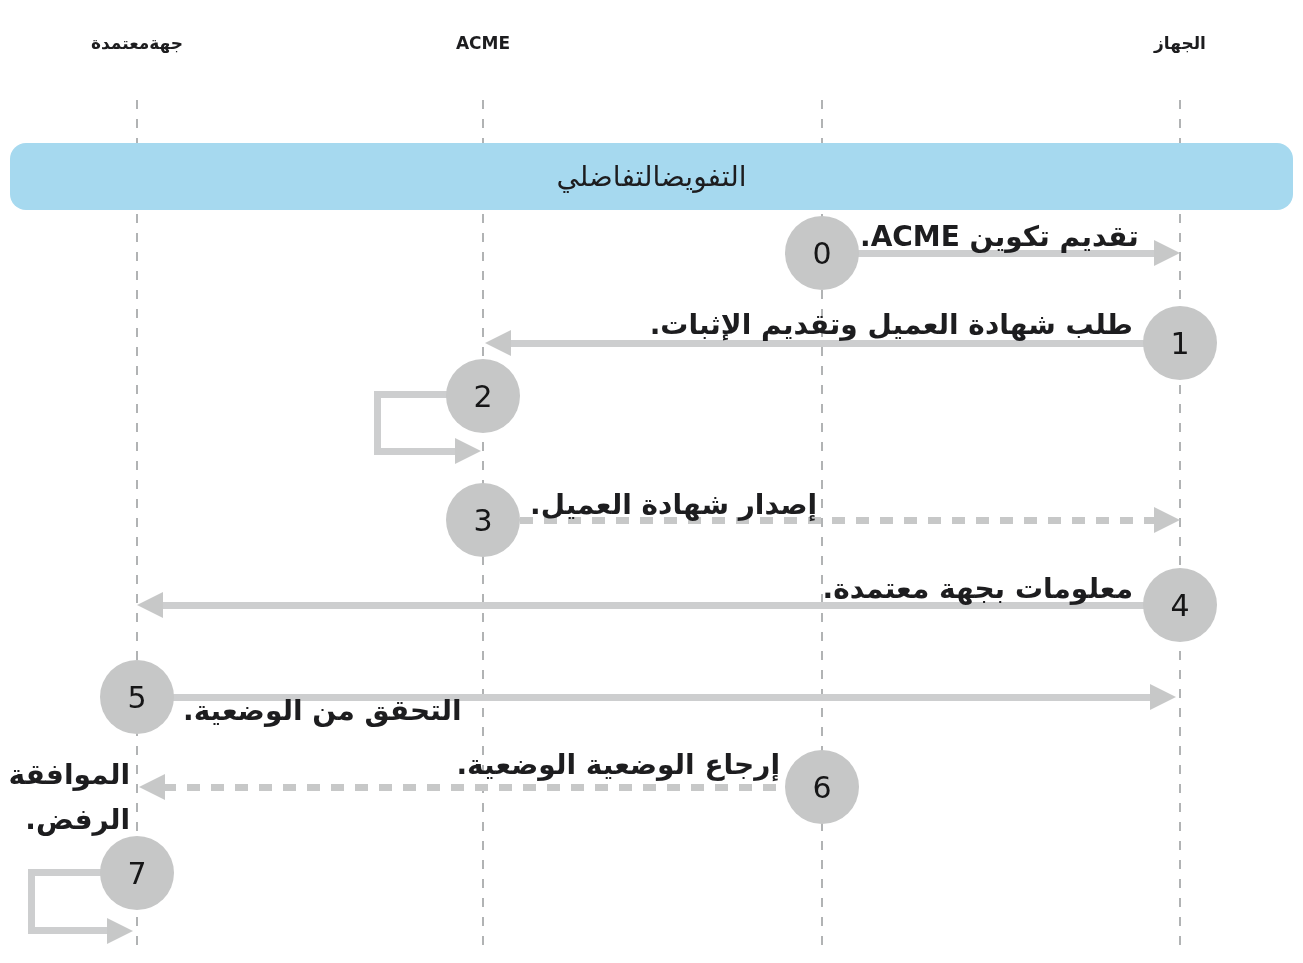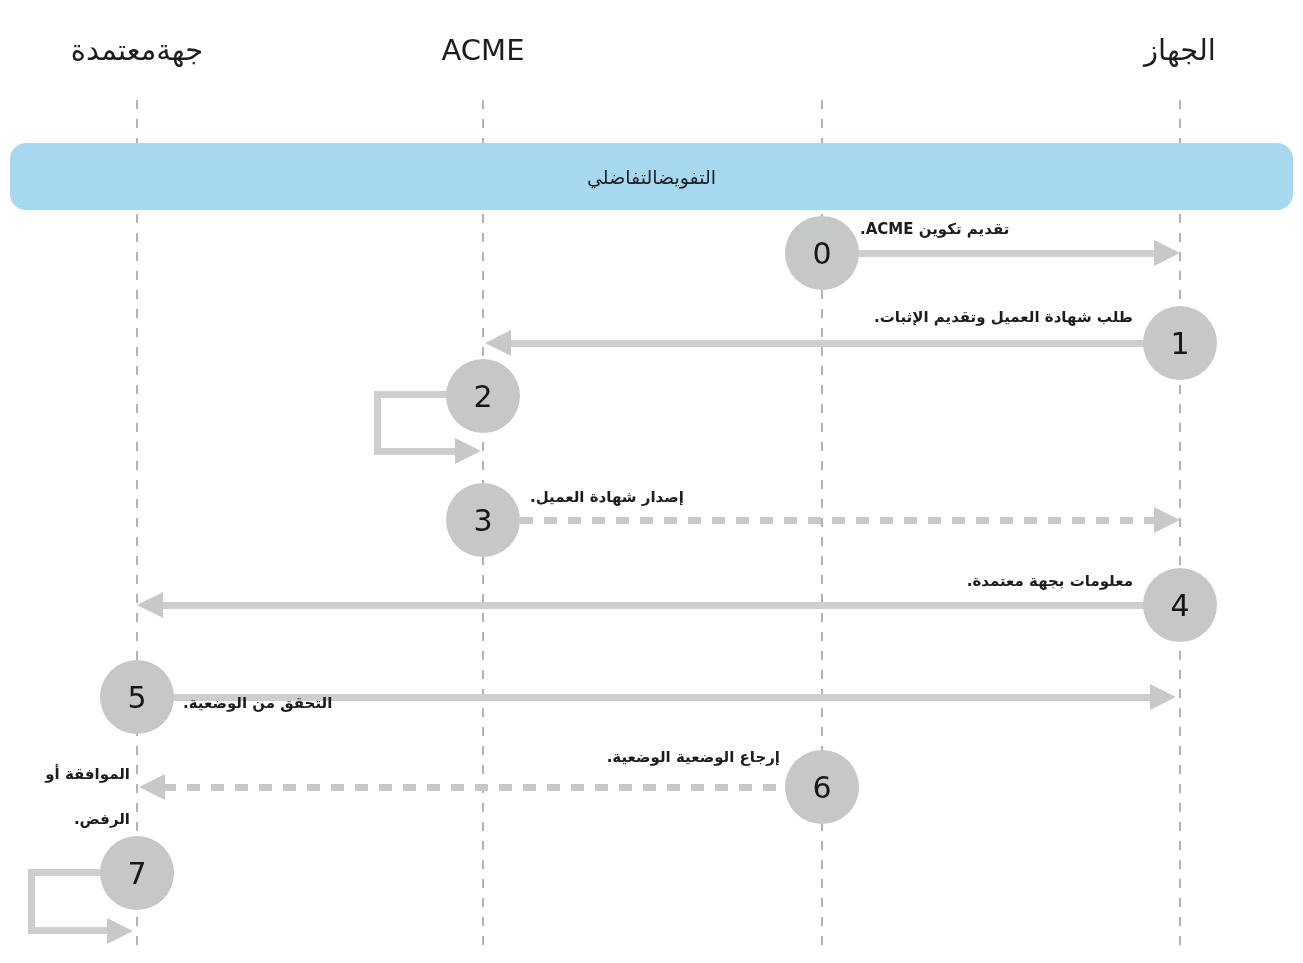--- a/index.html
+++ b/index.html
@@ -4,47 +4,47 @@
 <style>
   html,body{margin:0;padding:0;background:#ffffff;}
   body{font-family:"DejaVu Sans","Liberation Sans",sans-serif;color:#1d1d1f;}
   .canvas{position:relative;width:1303px;height:963px;background:#ffffff;overflow:hidden;}
 
   
   .lifeline{position:absolute;top:100px;height:850px;width:2px;z-index:1;
     background:repeating-linear-gradient(to bottom,#b1b3b4 0 9px,transparent 9px 19px);}
 
   
-  .actor{position:absolute;top:33px;transform:translateX(-50%);font-size:29px;font-weight:400;
+  .actor{position:absolute;top:33px;transform:translateX(-50%);font-size:17px;font-weight:700;
     white-space:nowrap;z-index:4;}
 
   
   .banner{position:absolute;left:10px;top:143px;width:1283px;height:67px;border-radius:16px;
     background:#a6d9ef;display:flex;align-items:center;justify-content:center;z-index:3;}
-  .banner .banner-text{font-size:19px;font-weight:500;color:#1d1d1f;}
+  .banner .banner-text{font-size:28px;font-weight:500;color:#1d1d1f;}
 
   
   .line{position:absolute;height:7px;background:#cdcecf;z-index:2;}
   .dline{position:absolute;height:7px;z-index:2;
     background:repeating-linear-gradient(90deg,#c7c8c8 0 13px,transparent 13px 24px);}
   .head-right{position:absolute;width:0;height:0;z-index:2;
     border-top:13px solid transparent;border-bottom:13px solid transparent;border-left:26px solid #c7c8c8;}
   .head-left{position:absolute;width:0;height:0;z-index:2;
     border-top:13px solid transparent;border-bottom:13px solid transparent;border-right:26px solid #c7c8c8;}
 
   
   .loop{position:absolute;z-index:2;box-sizing:border-box;
     border-left:7px solid #cdcecf;border-top:7px solid #cdcecf;border-bottom:7px solid #cdcecf;}
 
   
   .circle{position:absolute;width:74px;height:74px;border-radius:50%;background:#c6c7c7;z-index:5;
     display:flex;align-items:center;justify-content:center;font-size:30px;font-weight:500;color:#161617;}
 
   
-  .slabel{position:absolute;font-size:15px;font-weight:600;white-space:nowrap;z-index:4;
+  .slabel{position:absolute;font-size:28px;font-weight:600;white-space:nowrap;z-index:4;
     color:#1d1d1f;direction:rtl;unicode-bidi:plaintext;}
   .slabel.two-line{line-height:45px;text-align:right;}
 </style>
 </head>
 <body>
 
 <div class="canvas">
 
   <div class="lifeline" style="left:136px;"></div>
   <div class="lifeline" style="left:482px;"></div>

